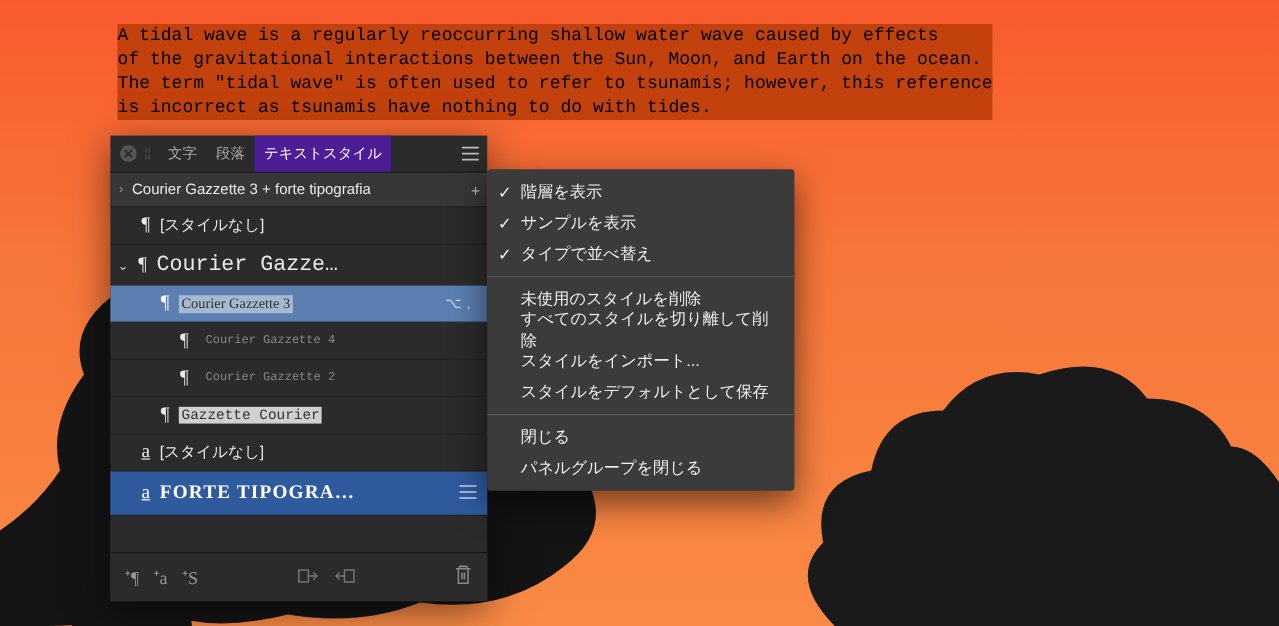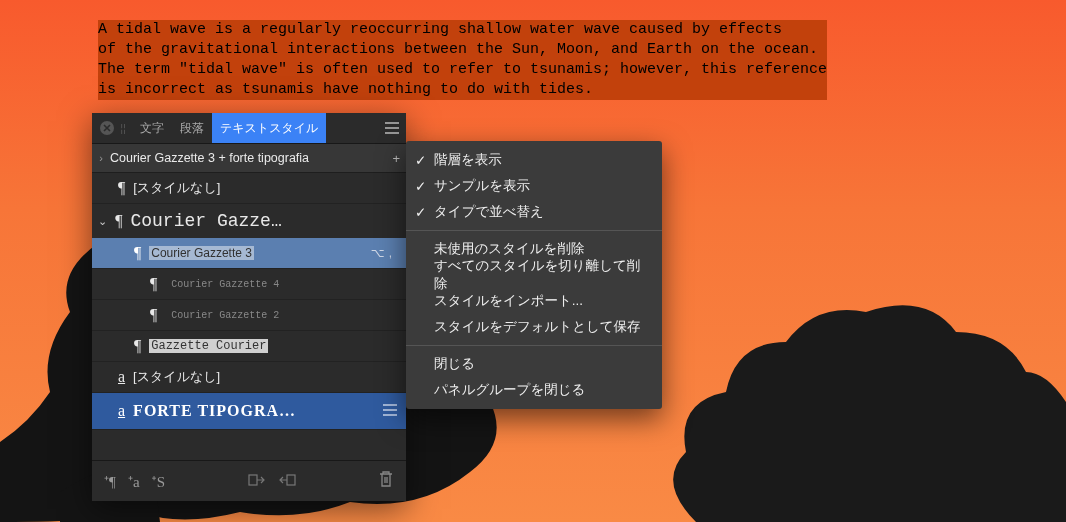--- a/index.html
+++ b/index.html
@@ -9,38 +9,38 @@
   .doc-text{position:absolute;top:20px;left:98px;font-family:"Courier New",monospace;font-size:15px;line-height:20px;letter-spacing:0px;color:#000;}
   .doc-text span{background:#c2410c;padding:0 0px;}
   .doc-text .r{display:block;white-space:pre;}
 
   .panel{position:absolute;top:113px;left:92px;width:314px;background:#2b2b2b;color:#ddd;box-shadow:0 8px 30px rgba(0,0,0,.5);}
   .panel-header{display:flex;align-items:center;height:30px;border-bottom:1px solid #181818;}
   .close-dot{width:14px;height:14px;border-radius:50%;background:#555;margin-left:8px;flex:0 0 auto;}
   .close-dot svg{display:block;}
   .grip{width:10px;text-align:center;color:#555;font-size:11px;margin:0 4px;}
   .tab{font-size:12px;color:#aaa;padding:0 8px;height:30px;display:flex;align-items:center;}
-  .tab.active{color:#fff;background:#3b82f6;}
+  .tab.active{color:#fff;background:#4c1d95;}
   .ham{margin-left:auto;margin-right:6px;color:#bbb;display:flex;align-items:center;}
 
   .crumb-row{display:flex;align-items:center;height:28px;background:#373737;border-bottom:1px solid #1e1e1e;}
   .chev{width:18px;text-align:center;color:#999;font-size:11px;}
   .crumb-text{flex:1;font-size:12.5px;color:#eaeaea;white-space:nowrap;overflow:hidden;text-overflow:ellipsis;}
   .plus{width:14px;text-align:right;color:#bbb;padding-right:6px;font-size:13px;}
 
   .style-row{display:flex;align-items:center;height:30px;font-size:13px;color:#e8e8e8;border-bottom:1px solid #222;}
   .indent1{padding-left:26px;}
   .indent2{padding-left:42px;}
   .indent3{padding-left:58px;}
   .para-mark{font-family:"Times New Roman",serif;font-size:16px;margin-right:8px;}
   .a-mark{font-family:"Times New Roman",serif;font-size:16px;margin-right:8px;text-decoration:underline;}
   .group-row{display:flex;align-items:center;height:34px;font-size:18px;font-family:"Courier New",monospace;color:#e8e8e8;padding-left:6px;}
   .group-chev{font-size:11px;margin-right:8px;font-family:sans-serif;color:#ccc;}
   .sel-row{background:#5b7fb0;color:#fff;}
-  .sel-row .boxed{background:#a6b9d3;color:#313131;padding:0 2px;font-family:Liberation Sans, sans-serif;font-size:12px;}
+  .sel-row .boxed{background:#a6b9d3;color:#313131;padding:0 2px;font-family:Liberation Serif, serif;font-size:12px;}
   .tiny{font-family:"Courier New",monospace;font-size:10px;color:#888;text-align:right;}
   .boxed2{background:#d0d0d0;color:#333;padding:0 2px;font-family:"Courier New",monospace;font-size:12px;}
   .row-icons{margin-left:auto;margin-right:10px;color:#cfd7e6;font-size:12px;letter-spacing:4px;}
   .forte-row{background:#2f5a9e;color:#fff;height:36px;}
   .forte-row .lbl{font-family:Liberation Serif, serif;font-weight:900;font-size:16px;letter-spacing:1px;}
   .forte-row .ham2{margin-left:auto;margin-right:8px;color:#c8d4ea;}
 
   .panel-footer{display:flex;align-items:center;height:40px;border-top:1px solid #181818;padding:0 6px;background:#2b2b2b;}
   .ft-btn{color:#999;font-size:15px;padding:0 6px;font-family:"Times New Roman",serif;}
   .ft-sep{flex:1;}

